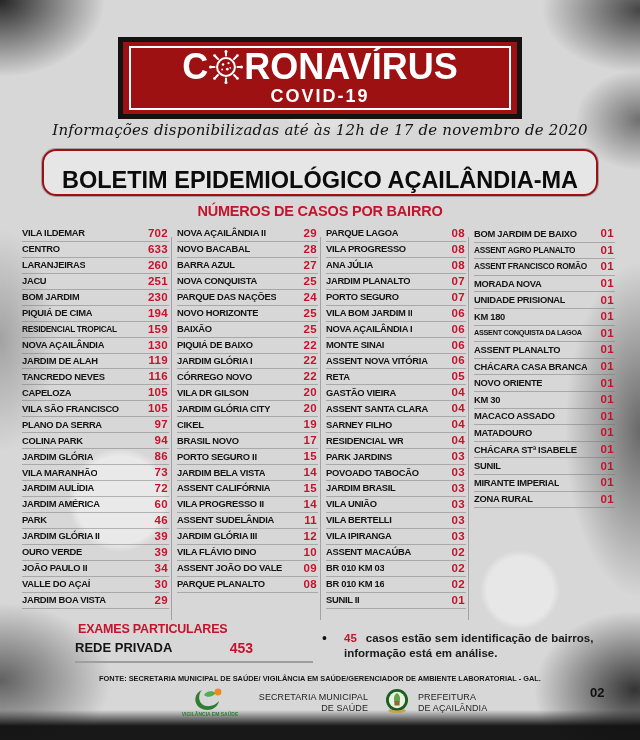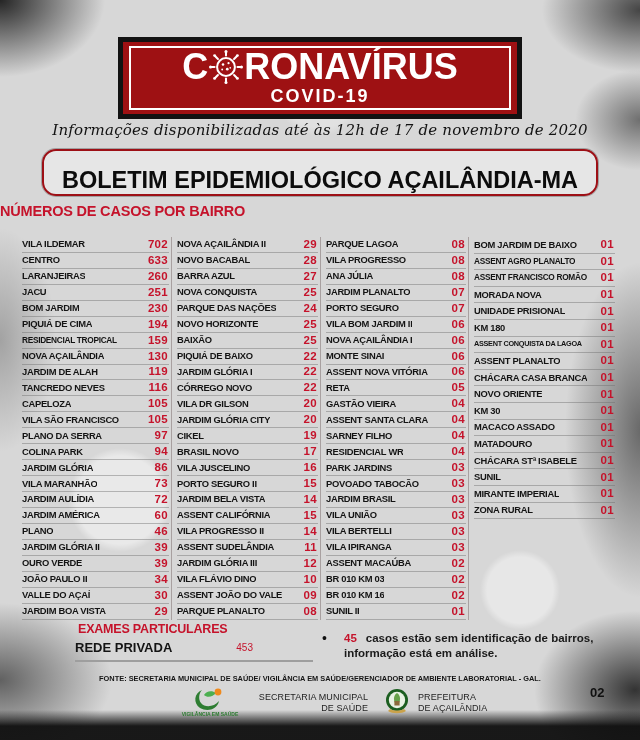--- a/index.html
+++ b/index.html
@@ -37,24 +37,24 @@
   
   .info-line{position:absolute; left:0; top:121px; width:100%; text-align:center;
     font-family:"DejaVu Serif", serif; font-style:italic; font-weight:500;
     font-size:15px; color:#121212; letter-spacing:.2px;}
   
   .title-box{position:absolute; left:42px; top:149px; width:556px; height:47px;
     border:2.5px solid var(--border-red); border-radius:14px;
     background:rgba(242,242,242,.55); box-shadow:0 0 0 1px rgba(0,0,0,.25);
     display:flex; align-items:flex-end; justify-content:center;}
   .title-box span{font-size:23.5px; font-weight:bold; color:#0c0c0c; letter-spacing:0px; white-space:nowrap;}
-  .section-heading{position:absolute; left:0; top:203px; width:100%; 
+  .section-heading{position:absolute; left:0; top:203px; width:100%; text-align:center;
     font-size:14.5px; font-weight:bold; color:var(--red); letter-spacing:-.2px;}
   
-  .col{position:absolute; top:237px; display:flex; flex-direction:column;}
+  .col{position:absolute; top:226px; display:flex; flex-direction:column;}
   .col-0{left:22px;  width:147px;}
   .col-1{left:177px; width:141px;}
   .col-2{left:326px; width:140px;justify-content:center;}
   .col-3{left:474px; width:141px;}
   .col-0 .row,.col-1 .row,.col-2 .row{height:15.95px;}
   .col-3 .row{height:16.6px;}
   .row{display:flex; justify-content:space-between; align-items:center;
     border-bottom:1px solid rgba(110,110,110,.45); padding:0 1px 1px 0;}
   .bname{font-size:9.4px; font-weight:bold; color:var(--ink); letter-spacing:-.3px;
     white-space:nowrap; overflow:hidden;}
@@ -63,23 +63,23 @@
   .bval{font-size:11.5px; font-weight:bold; color:var(--red); letter-spacing:.3px; margin-left:3px;}
   .vdiv{position:absolute; top:237px; width:1px; background:rgba(130,115,115,.55);}
   .vdiv-1{left:171px; height:383px;}
   .vdiv-2{left:320px; height:383px;}
   .vdiv-3{left:468px; height:383px;}
   
   .exams-heading{position:absolute; left:78px; top:622px; font-size:12.5px;
     font-weight:bold; color:var(--red); letter-spacing:-.2px;}
   .exams-row{position:absolute; left:75px; top:640px; width:238px;
     border-bottom:2px solid #9e9e9e; padding-bottom:5px;}
-  .exams-inner{display:flex; justify-content:space-between; width:178px; align-items:center;}
+  .exams-inner{display:flex; justify-content:space-between; width:178px; align-items:flex-start;}
   .exams-label{font-size:13px; font-weight:bold; color:var(--ink);}
-  .exams-value{font-size:10px; font-weight:normal; color:var(--red);}
+  .exams-value{font-size:14px; font-weight:bold; color:var(--red);}
   
   .note{position:absolute; left:322px; top:631px; width:302px; display:flex;}
   .note-bullet{width:22px; font-size:14px; color:#111; line-height:15px;}
   .note-text{flex:1; font-size:11.5px; font-weight:bold; color:#1a1a1a; line-height:1.3;}
   .note-text .hl{color:var(--red); margin-right:9px;}
   
   .source-line{position:absolute; left:0; top:674px; width:100%; text-align:center;
     font-size:7.4px; font-weight:bold; color:#151515; letter-spacing:0;}
   .logo{position:absolute;}
   .vig-logo{left:192px; top:687px;}
@@ -213,21 +213,21 @@
       </div>
       <div class="row">
         <span class="bname">JARDIM AULÍDIA</span>
         <span class="bval">72</span>
       </div>
       <div class="row">
         <span class="bname">JARDIM AMÉRICA</span>
         <span class="bval">60</span>
       </div>
       <div class="row">
-        <span class="bname">PLANO</span>
+        <span class="bname">PARK</span>
         <span class="bval">46</span>
       </div>
       <div class="row">
         <span class="bname">JARDIM GLÓRIA II</span>
         <span class="bval">39</span>
       </div>
       <div class="row">
         <span class="bname">OURO VERDE</span>
         <span class="bval">39</span>
       </div>
@@ -293,24 +293,20 @@
         <span class="bname">JARDIM GLÓRIA CITY</span>
         <span class="bval">20</span>
       </div>
       <div class="row">
         <span class="bname">CIKEL</span>
         <span class="bval">19</span>
       </div>
       <div class="row">
         <span class="bname">BRASIL NOVO</span>
         <span class="bval">17</span>
-      </div>
-      <div class="row">
-        <span class="bname">VILA JUSCELINO</span>
-        <span class="bval">16</span>
       </div>
       <div class="row">
         <span class="bname">PORTO SEGURO II</span>
         <span class="bval">15</span>
       </div>
       <div class="row">
         <span class="bname">JARDIM BELA VISTA</span>
         <span class="bval">14</span>
       </div>
       <div class="row">

